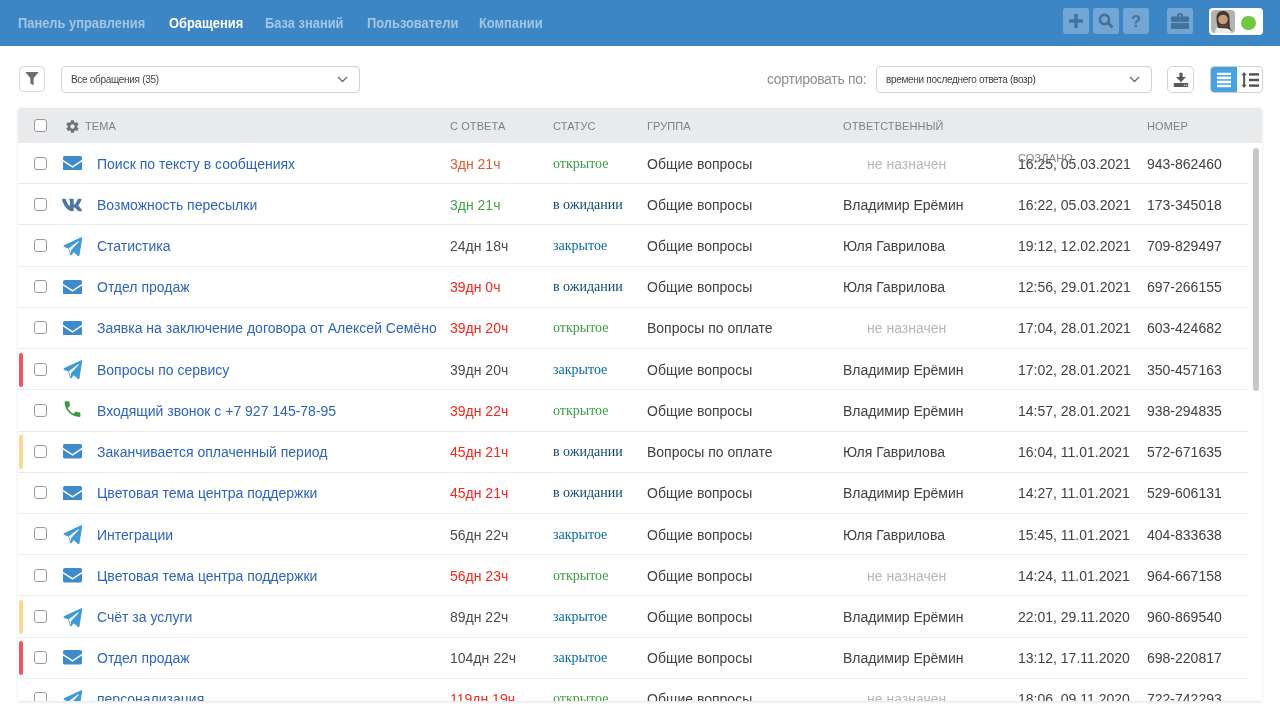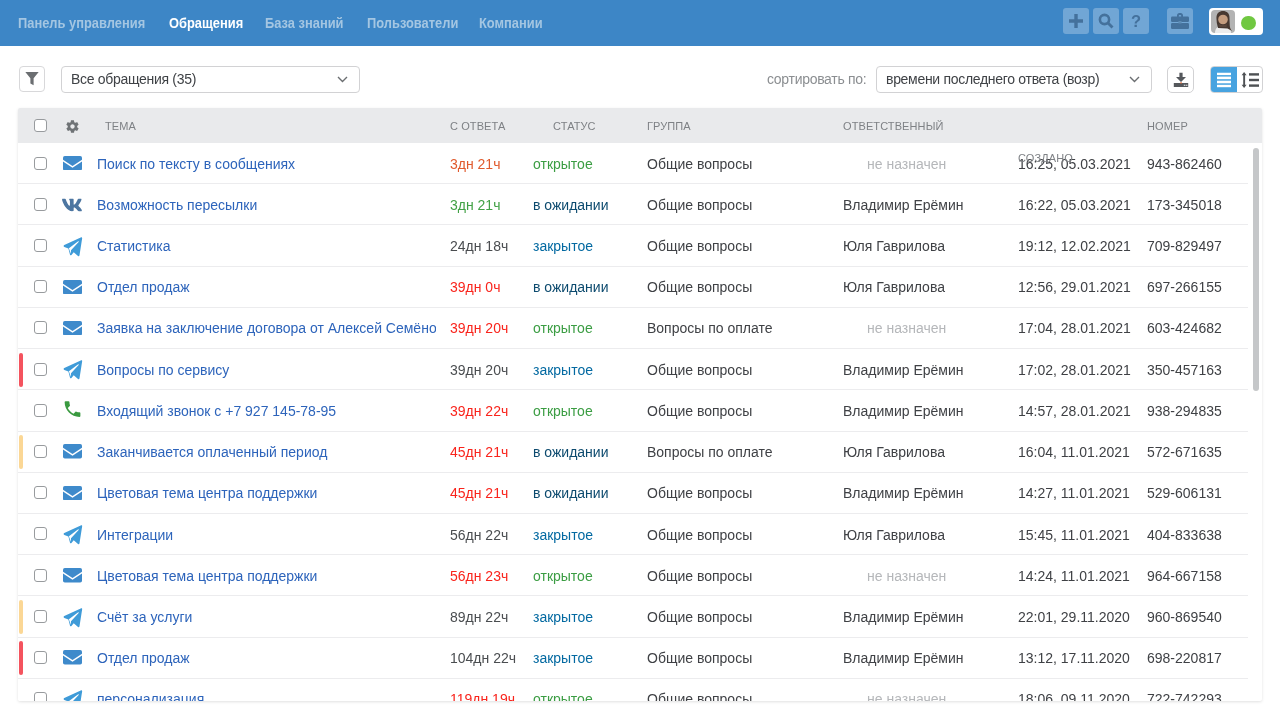--- a/index.html
+++ b/index.html
@@ -11,21 +11,21 @@
 .nav .item { position:absolute; top:0; height:46px; line-height:46px; font-size:14px; font-weight:bold; color:#a4c6e2; transform:scaleX(0.92); transform-origin:left center; }
 .nav .item.active { color:#fff; }
 .nbtn { position:absolute; top:8px; width:26px; height:26px; border-radius:3px; background:rgba(255,255,255,0.27); }
 .nbtn svg { position:absolute; left:50%; top:50%; transform:translate(-50%,-50%); }
 .avatar { position:absolute; left:1209px; top:8px; width:54px; height:27px; border-radius:4px; background:#fff; }
 .avdot { position:absolute; left:32px; top:7.5px; width:14.5px; height:14.5px; border-radius:50%; background:#70c841; }
 
 
 .fbtn { position:absolute; left:19px; top:66px; width:26px; height:26px; border:1px solid #d8d8da; border-radius:4px; background:#fff; }
 .fbtn svg { position:absolute; left:50%; top:50%; transform:translate(-50%,-50%); }
-.dd { position:absolute; top:66px; height:27px; border:1px solid #d2d2d4; border-radius:4px; background:#fff; font-size:14px; letter-spacing:-0.3px; color:#3f4246; }
+.dd { position:absolute; top:66px; height:27px; border:1px solid #d2d2d4; border-radius:4px; background:#fff; font-size:10px; letter-spacing:-0.3px; color:#3f4246; }
 .dd .txt { position:absolute; left:9px; top:0; height:25px; line-height:25px; white-space:nowrap; }
 .dd .chev { position:absolute; right:11px; top:9px; }
 .dd1 { left:61px; width:299px; }
 .dd2 { left:876px; width:276px; }
 .sortlbl { position:absolute; left:767px; top:66px; height:27px; line-height:27px; font-size:14px; letter-spacing:-0.3px; color:#8b8e91; }
 .dlbtn { position:absolute; left:1167px; top:66px; width:27px; height:27px; border:1px solid #d2d2d4; border-radius:5px; background:#fff; }
 .dlbtn svg { position:absolute; left:50%; top:50%; transform:translate(-50%,-50%); }
 .vtoggle { position:absolute; left:1210px; top:66px; width:53px; height:27px; border:1px solid #d2d2d4; border-radius:4px; background:#fff; overflow:hidden; }
 .vtoggle .left { position:absolute; left:0; top:0; width:26px; height:25px; background:#47a3e0; }
 .vtoggle svg { position:absolute; top:50%; transform:translate(0,-50%); }
@@ -37,21 +37,21 @@
 .thead .hc { position:absolute; top:0; height:35px; line-height:36px; font-size:11px; letter-spacing:0.1px; color:#7e8185; }
 .hcb { position:absolute; left:16px; top:11px; width:13px; height:13px; border:1.5px solid #989b9e; border-radius:3px; background:#fff; }
 .gear { position:absolute; left:47px; top:11px; }
 .tbody { position:absolute; left:0; top:35px; width:1230px; }
 .row { position:relative; width:1230px; height:41.23px; border-bottom:1px solid #ececee; background:#fff; }
 .cb { position:absolute; left:16px; top:13.5px; width:13px; height:13px; border:1.5px solid #989b9e; border-radius:3px; background:#fff; }
 .icwrap { position:absolute; left:44px; top:0; width:21px; height:41.23px; display:flex; align-items:center; justify-content:center; }
 .cell { position:absolute; top:0; height:41.23px; display:flex; align-items:center; font-size:14px; color:#3f4145; white-space:nowrap; }
 .subj { left:79px; width:339px; overflow:hidden; color:#2d64bb;text-align:center; }
 .time { left:432px; }
-.status { left:515px; }
+.status { left:535px;font-family:Liberation Serif, serif; }
 .group { left:629px; }
 .resp { left:825px; }
 .created { left:1000px; }
 .num { left:1129px; }
 .red { color:#f9241c; }
 .ored { color:#e05a2d; }
 .grn { color:#42a146; }
 .dark { color:#4a4d50; }
 .green { color:#3b9d43; }
 .orange { color:#0c4a6e; }
@@ -376,21 +376,21 @@
 <div class="cell resp na">не назначен</div>
 <div class="cell created">18:06, 09.11.2020</div>
 <div class="cell num">722-742293</div>
 </div>
   </div>
   <div class="thead">
     <div class="hcb"></div>
     <svg class="gear" width="15" height="15" viewBox="0 0 24 24">
         <path fill="#6f7376" d="M19.4 13c0-.3.1-.6.1-1s0-.7-.1-1l2.1-1.7c.2-.2.2-.4.1-.6l-2-3.5c-.1-.2-.4-.3-.6-.2l-2.5 1c-.5-.4-1.1-.7-1.7-1l-.4-2.6c0-.2-.2-.4-.5-.4h-4c-.2 0-.4.2-.5.4l-.4 2.6c-.6.2-1.1.6-1.7 1l-2.5-1c-.2-.1-.5 0-.6.2l-2 3.5c-.1.2-.1.5.1.6L4.5 11c0 .3-.1.6-.1 1s0 .7.1 1l-2.1 1.7c-.2.2-.2.4-.1.6l2 3.5c.1.2.4.3.6.2l2.5-1c.5.4 1.1.7 1.7 1l.4 2.6c0 .2.2.4.5.4h4c.2 0 .4-.2.5-.4l.4-2.6c.6-.2 1.1-.6 1.7-1l2.5 1c.2.1.5 0 .6-.2l2-3.5c.1-.2.1-.5-.1-.6L19.4 13zM12 15.5c-1.9 0-3.5-1.6-3.5-3.5s1.6-3.5 3.5-3.5 3.5 1.6 3.5 3.5-1.6 3.5-3.5 3.5z"></path>
       </svg>
-    <div class="hc" style="left:87px;">ТЕМА</div>
+    <div class="hc" style="left:67px;">ТЕМА</div>
     <div class="hc" style="left:432px;">С ОТВЕТА</div>
     <div class="hc" style="left:535px;">СТАТУС</div>
     <div class="hc" style="left:629px;">ГРУППА</div>
     <div class="hc" style="left:825px;">ОТВЕТСТВЕННЫЙ</div>
     <div class="hc" style="left:1000px;margin-top:32px;">СОЗДАНО</div>
     <div class="hc" style="left:1129px;">НОМЕР</div>
   </div>
   <div class="sbar"></div>
 </div>
 

